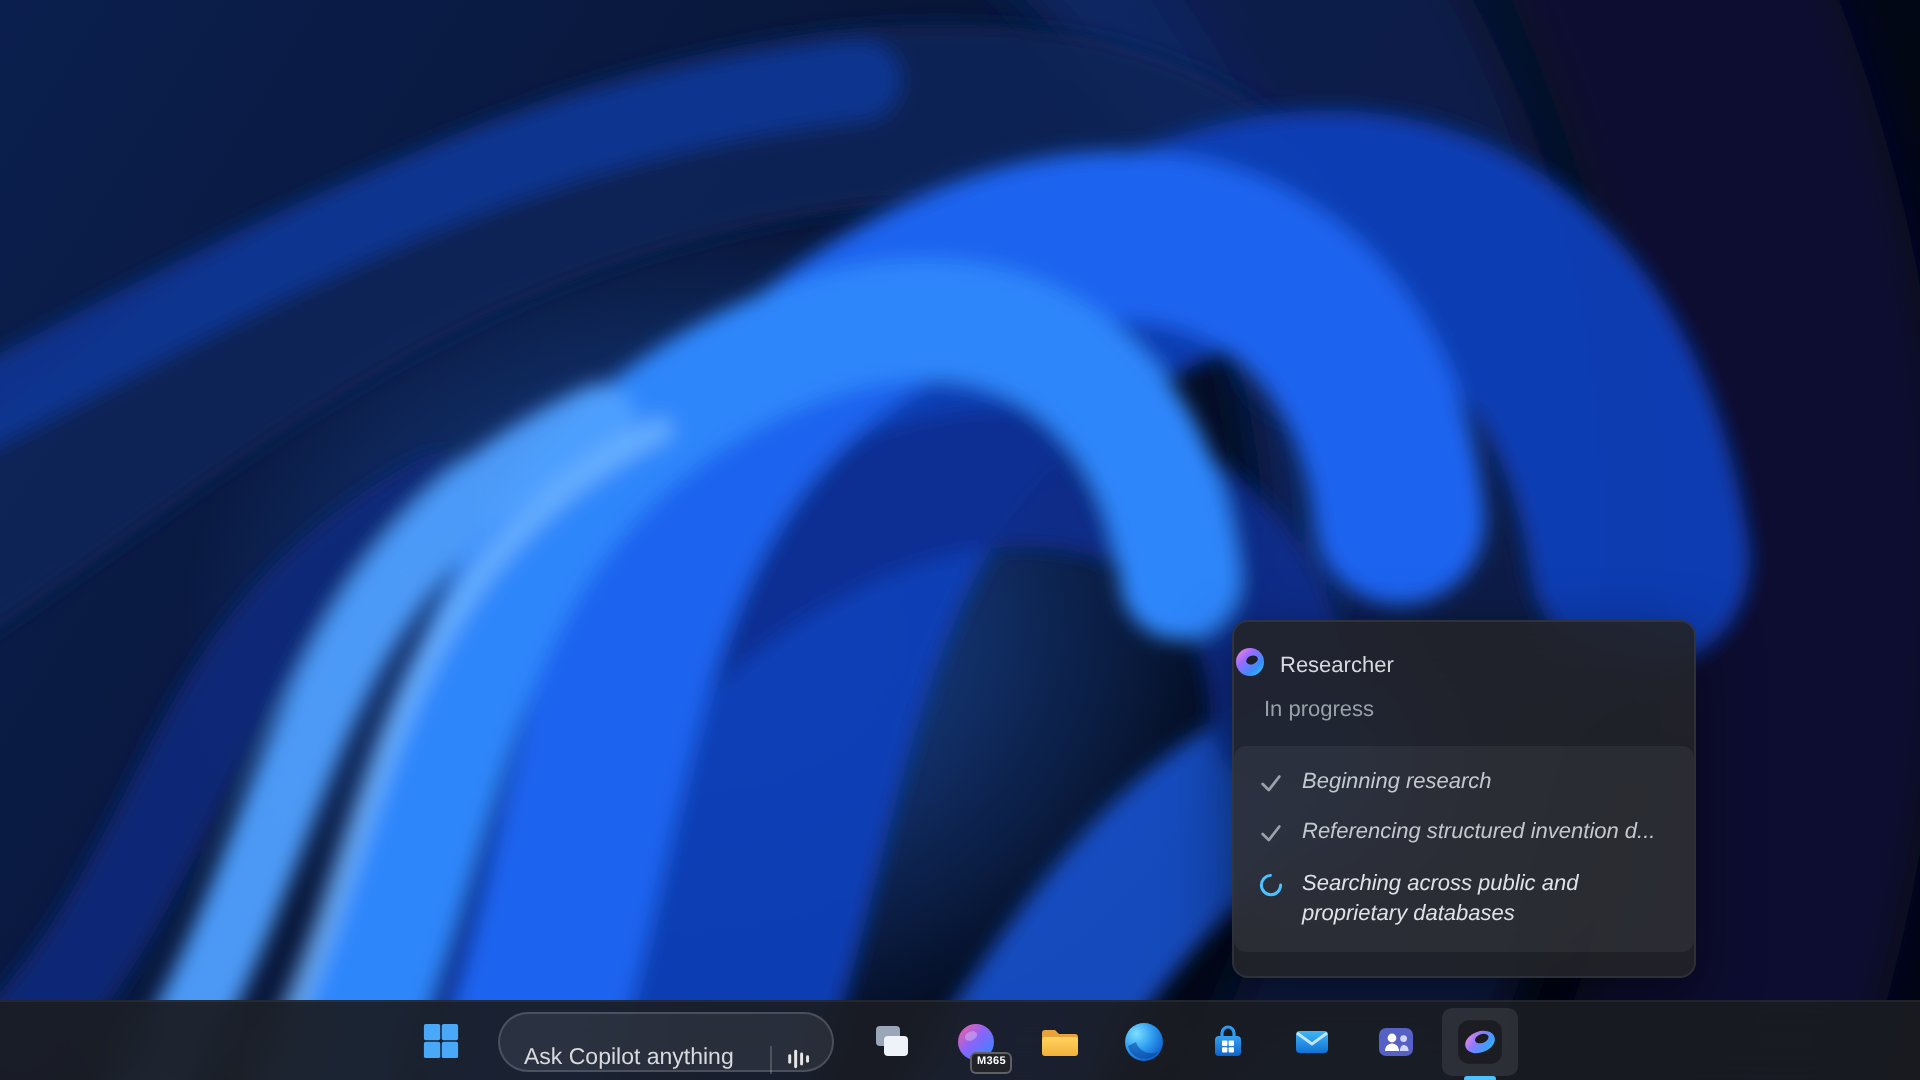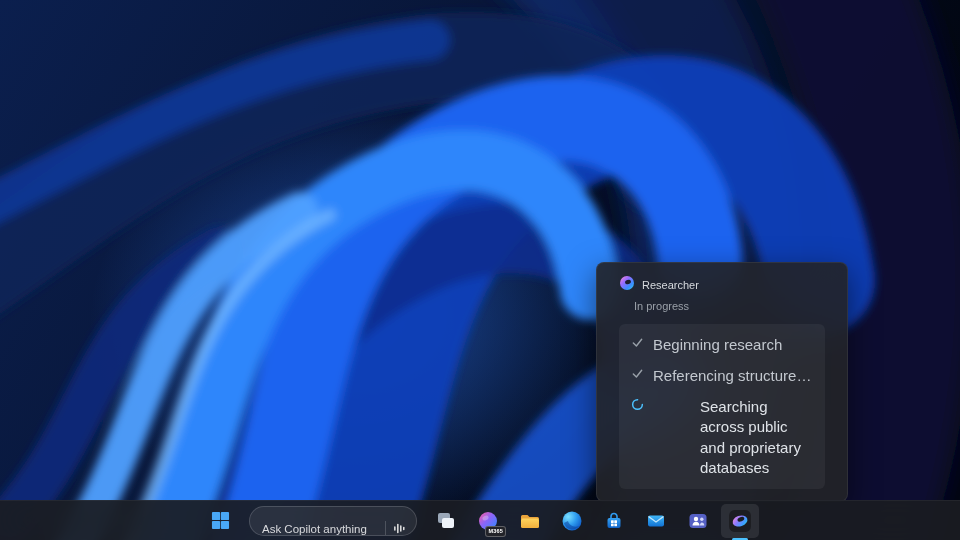--- a/index.html
+++ b/index.html
@@ -13,48 +13,48 @@
              background:rgba(26,28,34,0.92); backdrop-filter:blur(18px);
              border-top:1px solid rgba(255,255,255,0.05);
              display:flex; justify-content:center; align-items:center; z-index:5; }
   .taskbar-center { display:flex; align-items:center; gap:4px; height:100%; }
   .tb-btn { position:relative; width:38px; height:34px; display:flex; align-items:center;
             justify-content:center; background:transparent; border:none; border-radius:5px;
             padding:0; cursor:default; }
   .tb-btn.active { background:rgba(255,255,255,0.09); }
   .indicator { position:absolute; bottom:-3px; left:50%; transform:translateX(-50%);
                width:16px; height:3px; border-radius:2px; background:#4cc2ff; }
-  .search-pill { display:flex; align-items:flex-end; gap:7px; width:168px; height:30px;
+  .search-pill { display:flex; align-items:flex-start; gap:7px; width:168px; height:30px;
                  border-radius:16px; background:rgba(255,255,255,0.07);
-                 border:1px solid rgba(255,255,255,0.16); padding:5px 10px 0 12px; margin:0 6px; }
+                 border:1px solid rgba(255,255,255,0.16); padding:16px 10px 0 12px; margin:0 6px; }
   .search-input { flex:1; min-width:0; background:transparent; border:none; outline:none;
                   color:#e9e9ea; font-size:11.5px; font-family:inherit; }
   .search-input::placeholder { color:#d9dadd; opacity:1; }
   .pill-sep { width:1px; height:14px; background:rgba(255,255,255,0.18); }
   .m365-badge { position:absolute; right:1px; bottom:1px; background:#222329; color:#fff;
                 font-size:5.5px; font-weight:700; letter-spacing:0.2px; line-height:1;
                 padding:1.5px 2px; border-radius:3px; border:1px solid rgba(255,255,255,0.28); }
 
   
-  .toast { position:absolute; right:112px; bottom:38px; width:252px; border-radius:8px;
+  .toast { position:absolute; right:112px; bottom:51px; width:232px; border-radius:8px;
            background:rgba(34,35,40,0.9); backdrop-filter:blur(24px);
            border:1px solid rgba(255,255,255,0.07);
            box-shadow:0 10px 30px rgba(0,0,0,0.5);
-           padding:12px 22px; color:#fff; z-index:4; }
+           padding:12px 0; color:#fff; z-index:4; }
   .toast-head { display:flex; align-items:center; gap:7px; }
   .toast-app-name { font-size:11px; color:#d6d9dd; }
   .toast-title { margin-top:11px; font-size:13.5px; font-weight:700; color:#fff; }
   .toast-status { margin-top:5px; font-size:11px; color:#9aa0a8;margin-left:15px; }
   .steps-panel { margin-top:12px; background:rgba(255,255,255,0.05); border-radius:6px;
                  padding:11px; display:flex; flex-direction:column; gap:11px; }
   .step { display:flex; gap:9px; align-items:flex-start; }
   .step-icon { flex:0 0 14px; display:flex; align-items:center; justify-content:center; margin-top:1px; }
-  .step-label { font-size:15px; color:#c3c8cf; line-height:1.35; min-width:0; }
+  .step-label { font-size:11px; color:#c3c8cf; line-height:1.35; min-width:0;font-style:italic; }
   .step.done .step-label { white-space:nowrap; overflow:hidden; text-overflow:ellipsis; }
-  .step.current .step-label { color:#dfe3e8;margin-left:47px; }
+  .step.current .step-label { color:#dfe3e8; }
   .spin { animation:rot 1.1s linear infinite; transform-origin:50% 50%; }
   @keyframes rot { to { transform:rotate(360deg); } }
 </style>
 </head>
 <body>
 
 <div class="desktop">
 
   <svg class="wallpaper" viewBox="0 0 960 540" preserveAspectRatio="xMidYMid slice" aria-hidden="true">
     <defs>

